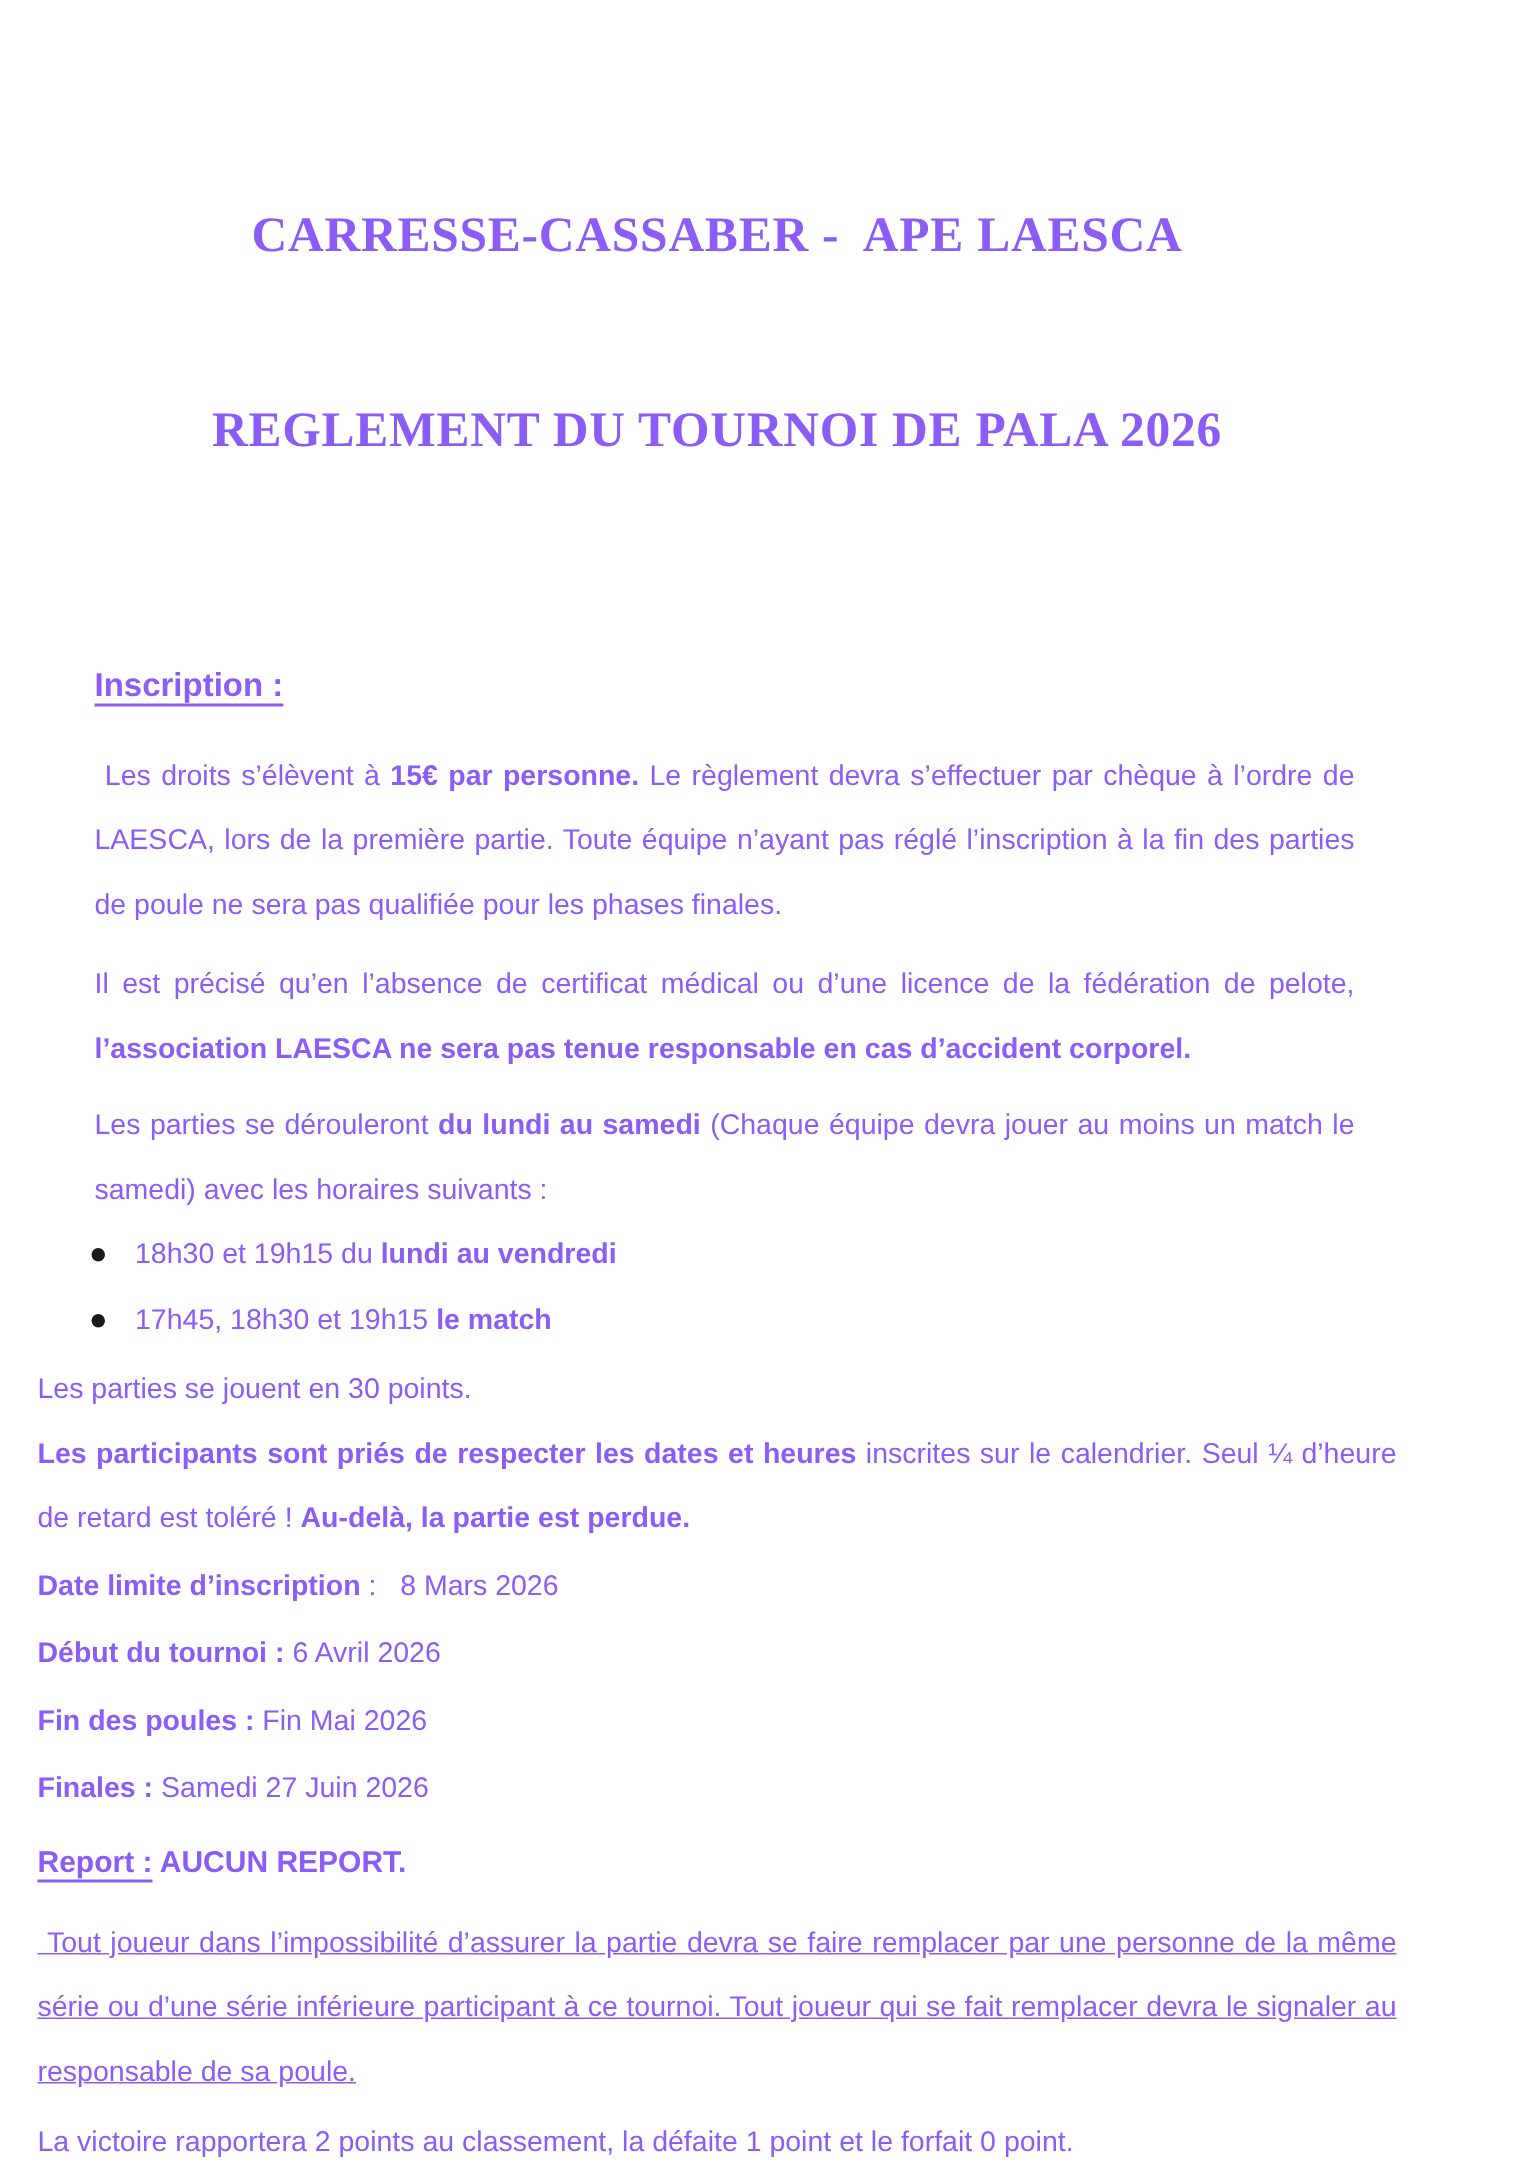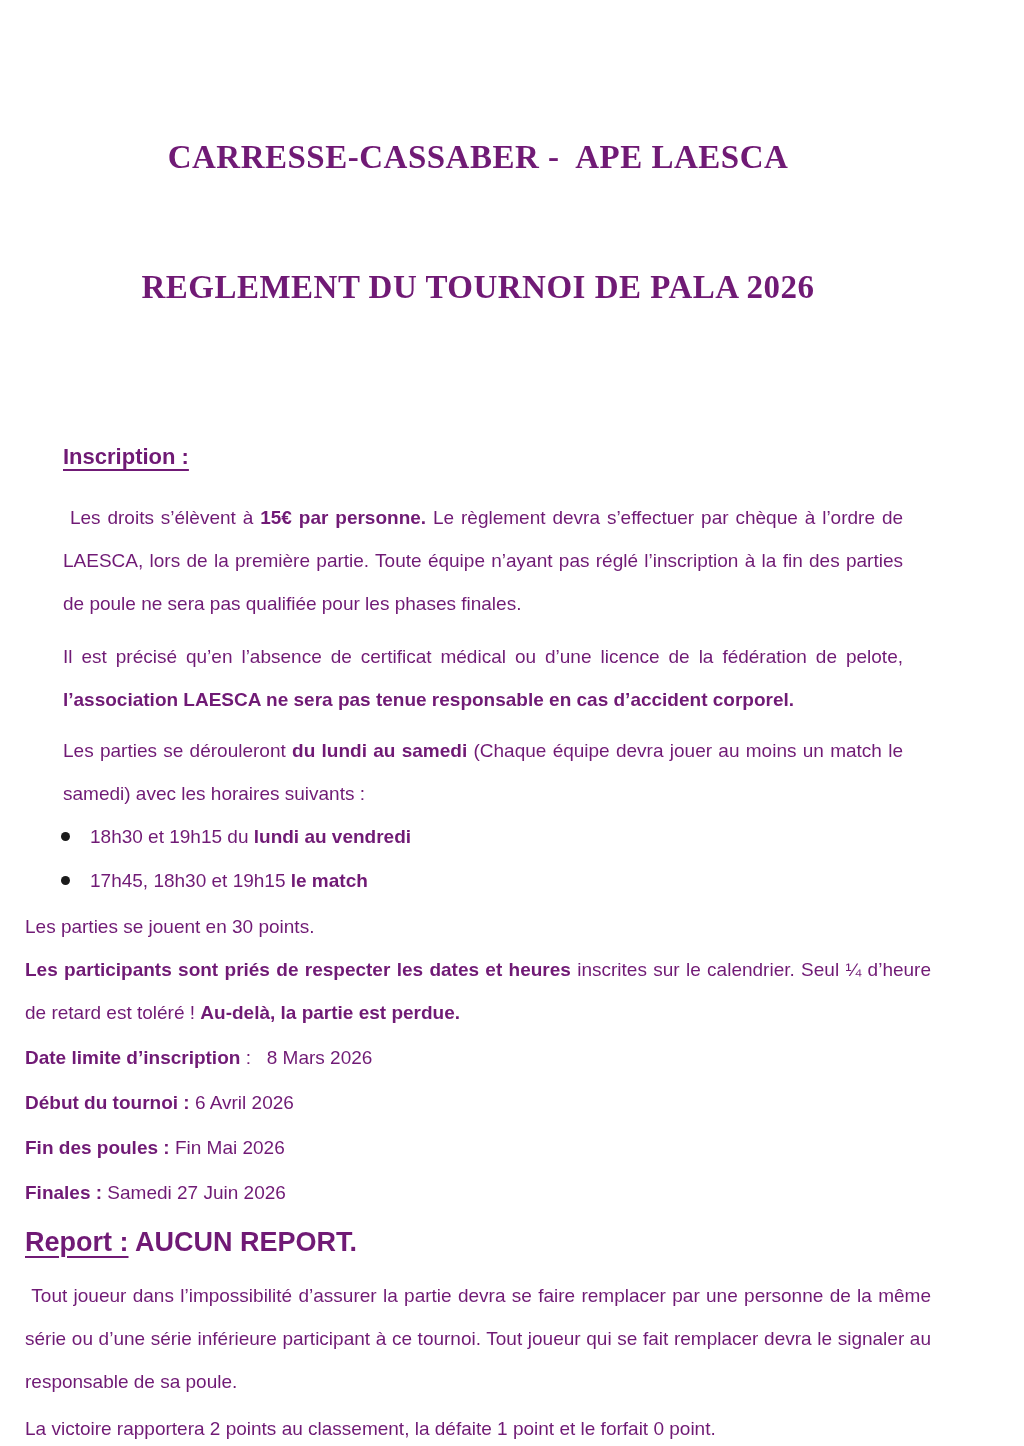--- a/index.html
+++ b/index.html
@@ -1,21 +1,21 @@
 <!DOCTYPE html>
 <html><head>
 <meta charset="utf-8">
 <style>
   * { margin:0; padding:0; box-sizing:border-box; }
   html,body { background:#ffffff; }
   .page {
     position:relative;
     width:992px; height:1446px;
     background:#ffffff;
-    color:#701a75;
+    color:#8b5cf6;
     font-family:"Liberation Sans","DejaVu Sans",sans-serif;
     font-size:19px;
     overflow:hidden;
   }
   .titles {
     padding-top:57px;
     margin-left:25px; margin-right:61px;
     text-align:center;
     font-family:"Liberation Serif","DejaVu Serif",serif;
     font-weight:bold;
@@ -50,29 +50,29 @@
   ul.schedule li .dot {
     position:absolute; left:-2px; top:17px;
     width:9px; height:9px; border-radius:50%;
     background:#1b1b1b;
   }
   .p-points { margin-top:2px; }
   .p-respect { margin-top:0; }
   .kv { margin-top:2px; white-space:pre-wrap; }
   .report-line {
     margin-top:12px;
-    font-size:27px; font-weight:bold; line-height:32px;
+    font-size:20px; font-weight:bold; line-height:32px;
     white-space:pre-wrap;
   }
   .report-label {
     text-decoration:underline;
     text-decoration-thickness:2px;
     text-underline-offset:5px;
   }
-  .p-remplacement { margin-top:16px; }
+  .p-remplacement { margin-top:16px;text-decoration:underline; }
   .p-bareme { margin-top:4px; }
 </style>
 </head>
 <body>
 
 <div class="page">
 
   <div class="titles">
     <div class="title-line1">CARRESSE-CASSABER -  APE LAESCA</div>
     <div class="title-line2">REGLEMENT DU TOURNOI DE PALA 2026</div>

